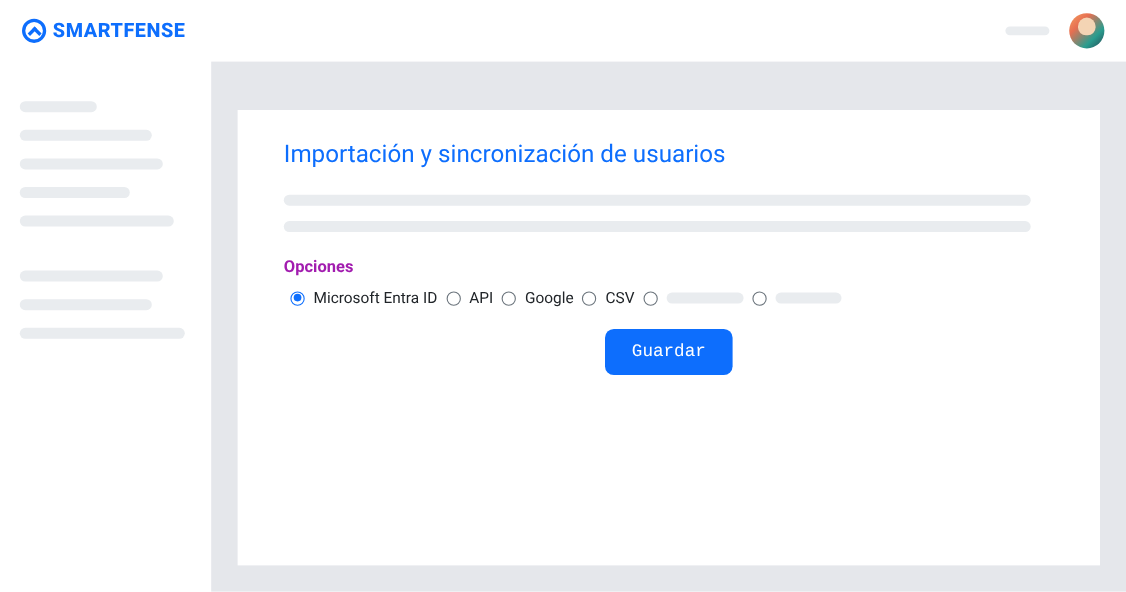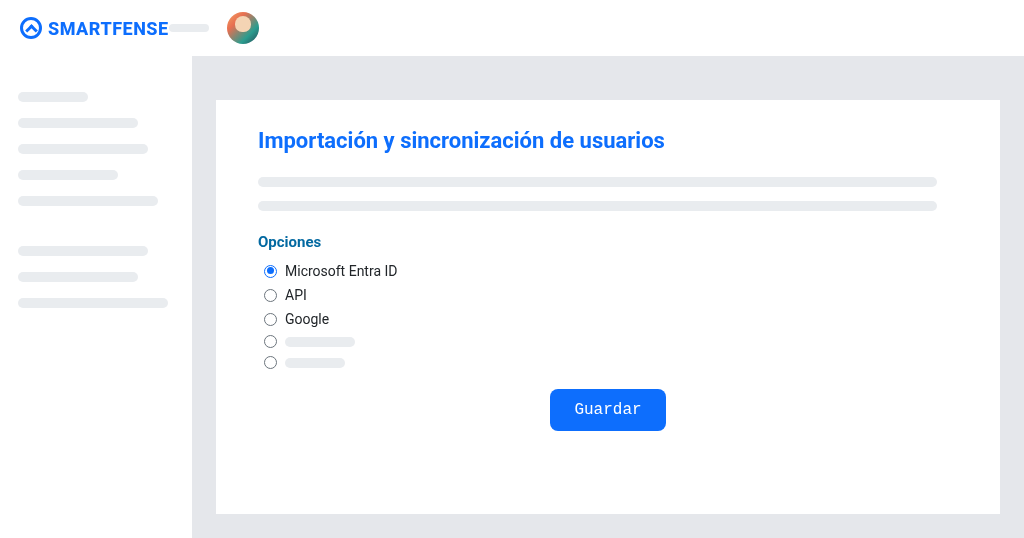--- a/index.html
+++ b/index.html
@@ -10,21 +10,21 @@
     body {
       font-family: -apple-system, BlinkMacSystemFont, 'Segoe UI', Roboto, Arial, sans-serif;
       background: #fff;
       width: 1024px;
       height: 538px;
       overflow: hidden;
     }
     .header {
       display: flex;
       align-items: center;
-      justify-content: flex-start;
+      justify-content: space-between;
       padding: 12px 20px;
       background: #fff;
     }
     .logo {
       display: flex;
       align-items: center;
       gap: 6px;
     }
     .logo-icon {
       width: 22px;
@@ -114,41 +114,41 @@
     }
     .card {
       background: #fff;
       border-radius: 0;
       padding: 28px 42px 32px 42px;
       height: 100%;
     }
     .card-title {
       color: #0d6efd;
       font-size: 22px;
-      font-weight: 700;
+      font-weight: 400;
       margin-bottom: 24px;
     }
     .desc-line {
       height: 10px;
       background: #e9ecef;
       border-radius: 5px;
       margin-bottom: 14px;
     }
     .desc-line.l1 { width: 97%; }
     .desc-line.l2 { width: 97%; }
     .options-label {
       font-size: 15px;
       font-weight: 700;
-      color: #0369a1;
+      color: #a21caf;
       margin-top: 22px;
       margin-bottom: 12px;
     }
     .radio-list {
       display: flex;
-      flex-direction: column;
+      flex-direction: row;
       gap: 8px;
       padding-left: 6px;
     }
     .radio-item {
       display: flex;
       align-items: center;
       gap: 8px;
       font-size: 14px;
       color: #212529;
     }
@@ -244,20 +244,24 @@
         <div class="radio-item">
           <div class="radio"></div>
           <span>API</span>
         </div>
         <div class="radio-item">
           <div class="radio"></div>
           <span>Google</span>
         </div>
         <div class="radio-item">
           <div class="radio"></div>
+          <span>CSV</span>
+        </div>
+        <div class="radio-item">
+          <div class="radio"></div>
           <div class="radio-placeholder"></div>
         </div>
         <div class="radio-item">
           <div class="radio"></div>
           <div class="radio-placeholder short"></div>
         </div>
       </div>
 
       <div class="button-row">
         <button class="save-btn">Guardar</button>

